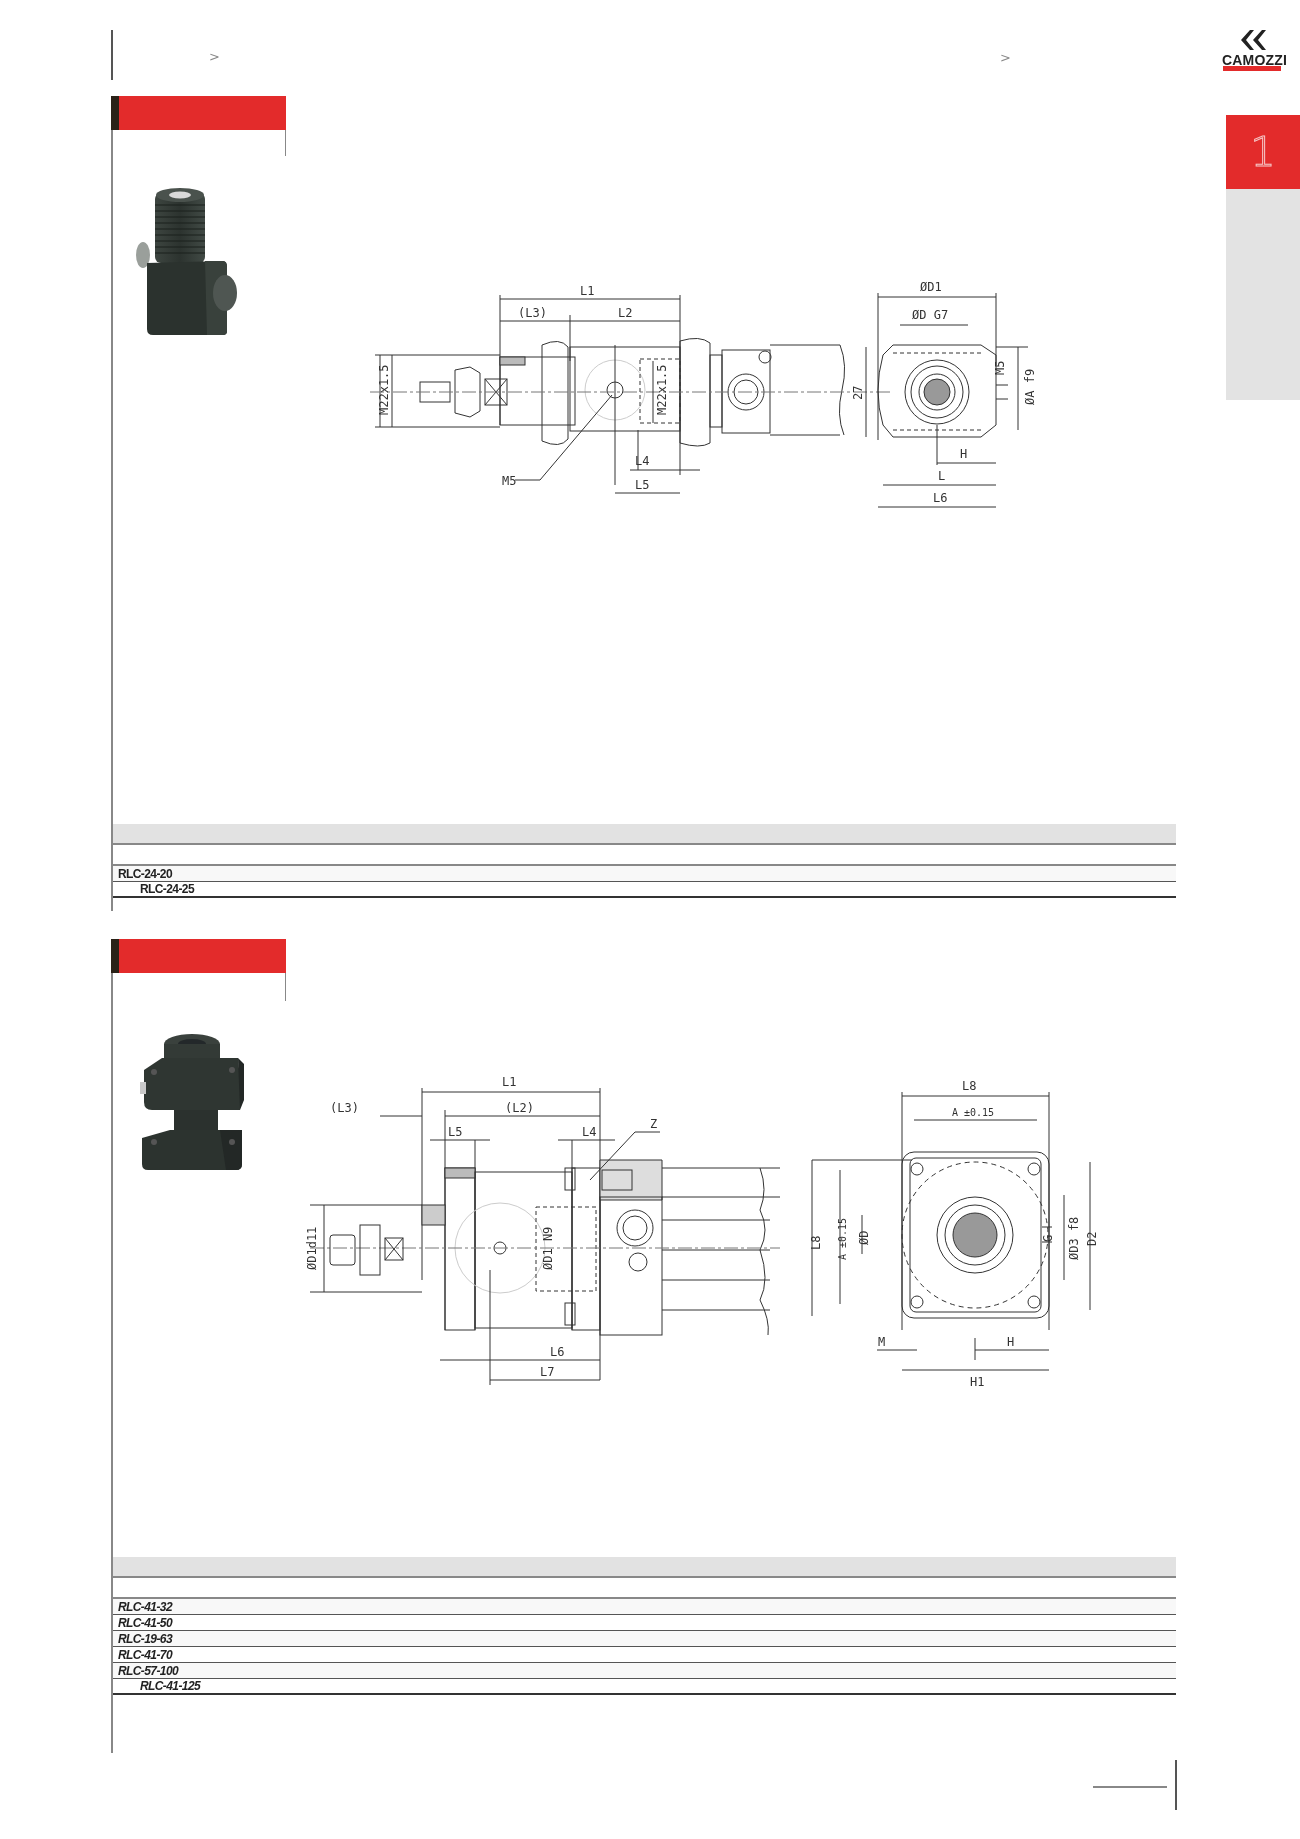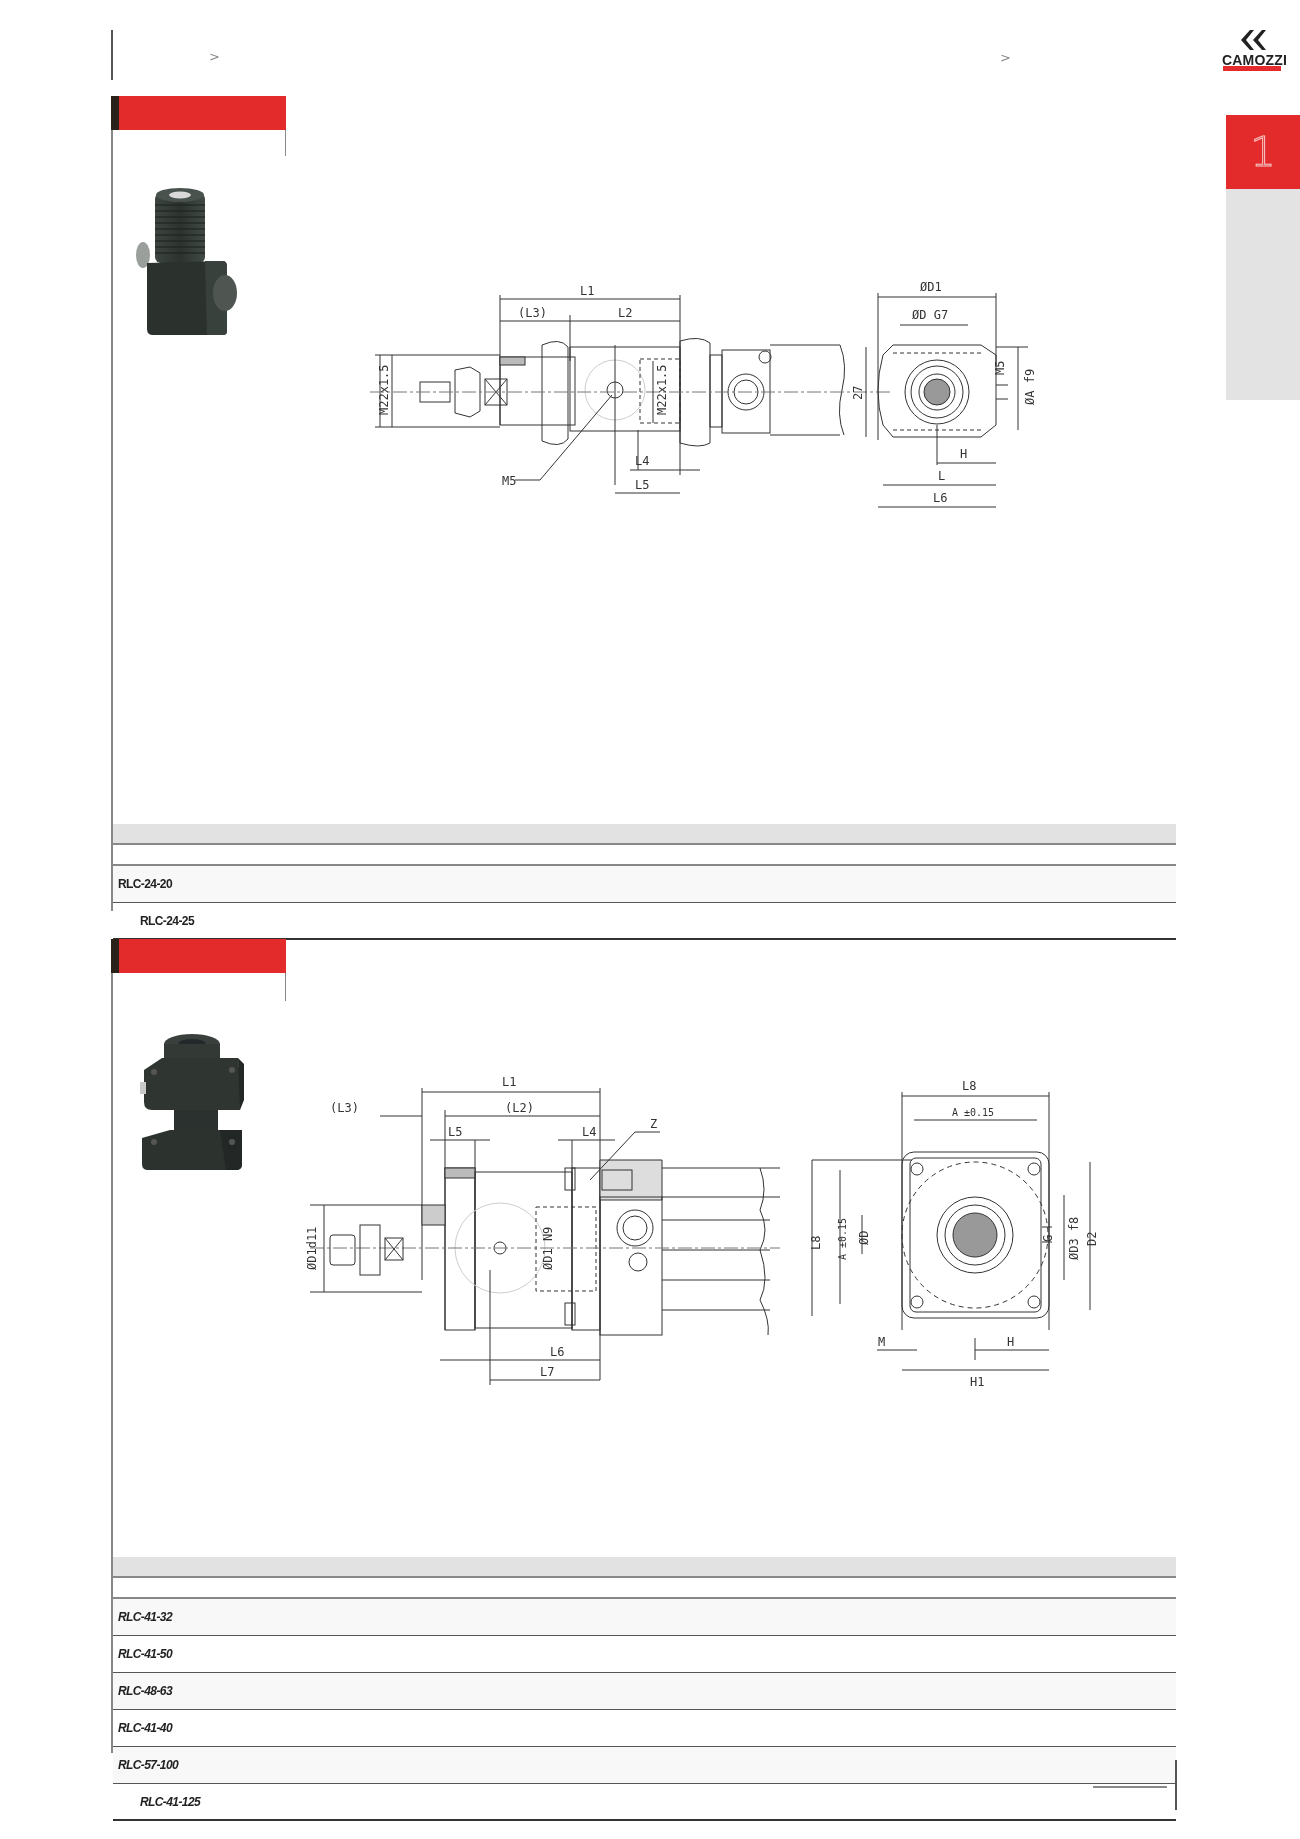--- a/index.html
+++ b/index.html
@@ -29,21 +29,21 @@
   .banner-title { position: absolute; left: 14px; top: 8px; font-size: 14px; font-weight: bold; color: #fff; }
   .banner-tail { width: 1px; background: #888; }
 
   
   .product { }
 
   
   .tbl { left: 113px; width: 1063px; }
   .tbl-head { height: 21px; background: #e2e2e2; border-bottom: 2px solid #888; }
   .tbl-sub { height: 21px; background: #fff; border-bottom: 2px solid #888; }
-  .tbl-row { height: 37px; border-bottom: 1.5px solid #555; display: flex; align-items: center; }
+  .tbl-row { height: 16px; border-bottom: 1.5px solid #555; display: flex; align-items: center; }
   .tbl-row:nth-child(odd) { background: #f8f8f8; }
   .tbl-row.last { border-bottom: 2px solid #333; padding-left: 22px; }
   .cell-code { padding-left: 5px; font-size: 12px; font-weight: bold; letter-spacing: -0.6px; color: #222; }
 
   
   .foot-line { left: 1093px; top: 1786px; width: 74px; height: 2px; background: #888; }
   .foot-vline { left: 1175px; top: 1760px; width: 2px; height: 50px; background: #555; }
 
   svg text { font-family: "DejaVu Sans Mono", monospace; }
 </style>
@@ -350,24 +350,24 @@
   <div class="tbl-head"></div>
   <div class="tbl-sub"></div>
   <div>
     <div class="tbl-row">
         <span class="cell-code">RLC-41-32</span>
       </div>
     <div class="tbl-row">
         <span class="cell-code">RLC-41-50</span>
       </div>
     <div class="tbl-row">
-        <span class="cell-code">RLC-48-63</span>
-      </div>
-    <div class="tbl-row">
-        <span class="cell-code">RLC-41-40</span>
+        <span class="cell-code">RLC-19-63</span>
+      </div>
+    <div class="tbl-row">
+        <span class="cell-code">RLC-41-70</span>
       </div>
     <div class="tbl-row">
         <span class="cell-code">RLC-57-100</span>
       </div>
     <div class="tbl-row last">
         <span class="cell-code">RLC-41-125</span>
       </div>
   </div>
 </div>
 

